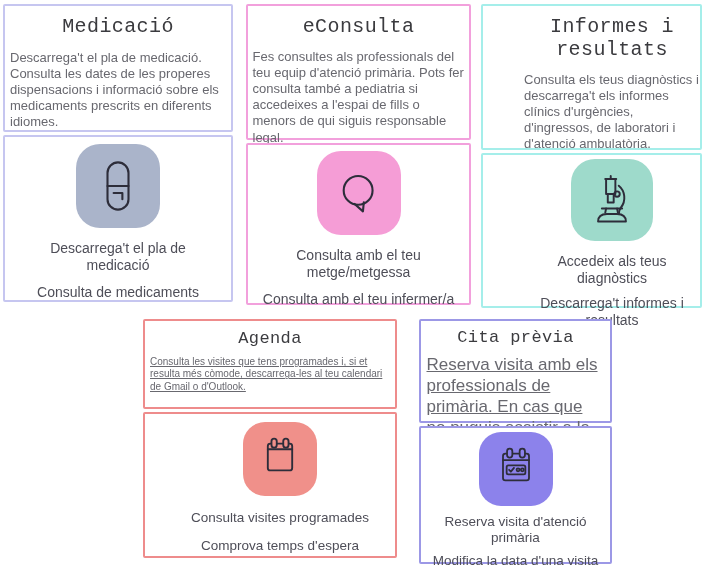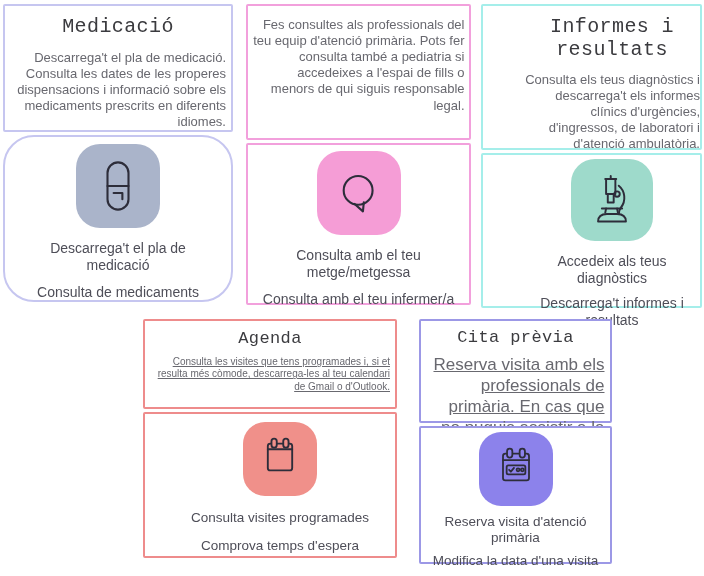--- a/index.html
+++ b/index.html
@@ -6,27 +6,27 @@
   html,body { background:#ffffff; }
   .page {
     position: relative; width: 704px; height: 576px; background: #ffffff;
     font-family: "Liberation Sans", sans-serif; overflow: hidden;
   }
   .card { position: absolute; display: flex; flex-direction: column; }
   .hd, .bd { border: 2px solid; border-radius: 2px; background: #fff; width: 100%; }
   .hd { margin-bottom: 3px; }
   .bd { display: flex; flex-direction: column; align-items: center; }
   h2 { text-align: center; font-weight: 500; color: #3b3b3f; letter-spacing: .4px; font-size: 20px; margin-top: 9px; font-family: Liberation Mono, monospace; }
-  .desc { text-align: right; color: #68686f; font-size: 13px; line-height: 1.24; margin: 11px auto 0; }
+  .desc { text-align: left; color: #68686f; font-size: 13px; line-height: 1.24; margin: 11px auto 0; }
   .tile { display: flex; align-items: center; justify-content: center; border-radius: 24px; flex: 0 0 auto; }
   .link { display: block; text-align: center; color: #4e4e58; font-size: 14px; line-height: 1.22; text-decoration: none; cursor: pointer; }
 
   
   .c1 { left: 3px; top: 4px; width: 230px; }
-  .c1 .hd { height: 128px; } .c1 .bd { height: 167px; border-radius: 31px; }
+  .c1 .hd { height: 128px; } .c1 .bd { height: 167px; }
   .c1 .hd, .c1 .bd { border-color: #c6c6f0; }
   .c1 .desc { max-width: 216px; margin-top: 12px; }
   .c1 .tile { background: #aab4ca; width: 84px; height: 84px; margin-top: 7px; }
   .c1 .link1 { margin-top: 12px; max-width: 172px; }
   .c1 .link2 { margin-top: 10px; }
 
   
   .c2 { left: 246px; top: 4px; width: 225px; }
   .c2 .hd { height: 136px; } .c2 .bd { height: 162px; }
   .c2 .hd, .c2 .bd { border-color: #f2a0dc; }
@@ -86,20 +86,21 @@
           <polyline points="27,40 37,40 37,47"></polyline>
         </svg>
       </div>
       <a class="link link1">Descarrega't el pla de medicació</a>
       <a class="link link2">Consulta de medicaments</a>
     </div>
   </section>
 
   <section class="card c2">
     <div class="hd">
+      <h2>eConsulta</h2>
       <p class="desc">Fes consultes als professionals del teu equip d'atenció primària. Pots fer consulta també a pediatria si accedeixes a l'espai de fills o menors de qui siguis responsable legal.</p>
     </div>
     <div class="bd">
       <div class="tile">
         <svg width="56" height="56" viewBox="0 0 64 64" fill="none" stroke="#2d2d3a" stroke-width="2.4" stroke-linecap="round" stroke-linejoin="round">
           <circle cx="31" cy="29" r="16.5"></circle>
           <path d="M27 44.5 L36.5 53 L37.5 42.5"></path>
         </svg>
       </div>
       <a class="link link1">Consulta amb el teu metge/metgessa</a>

